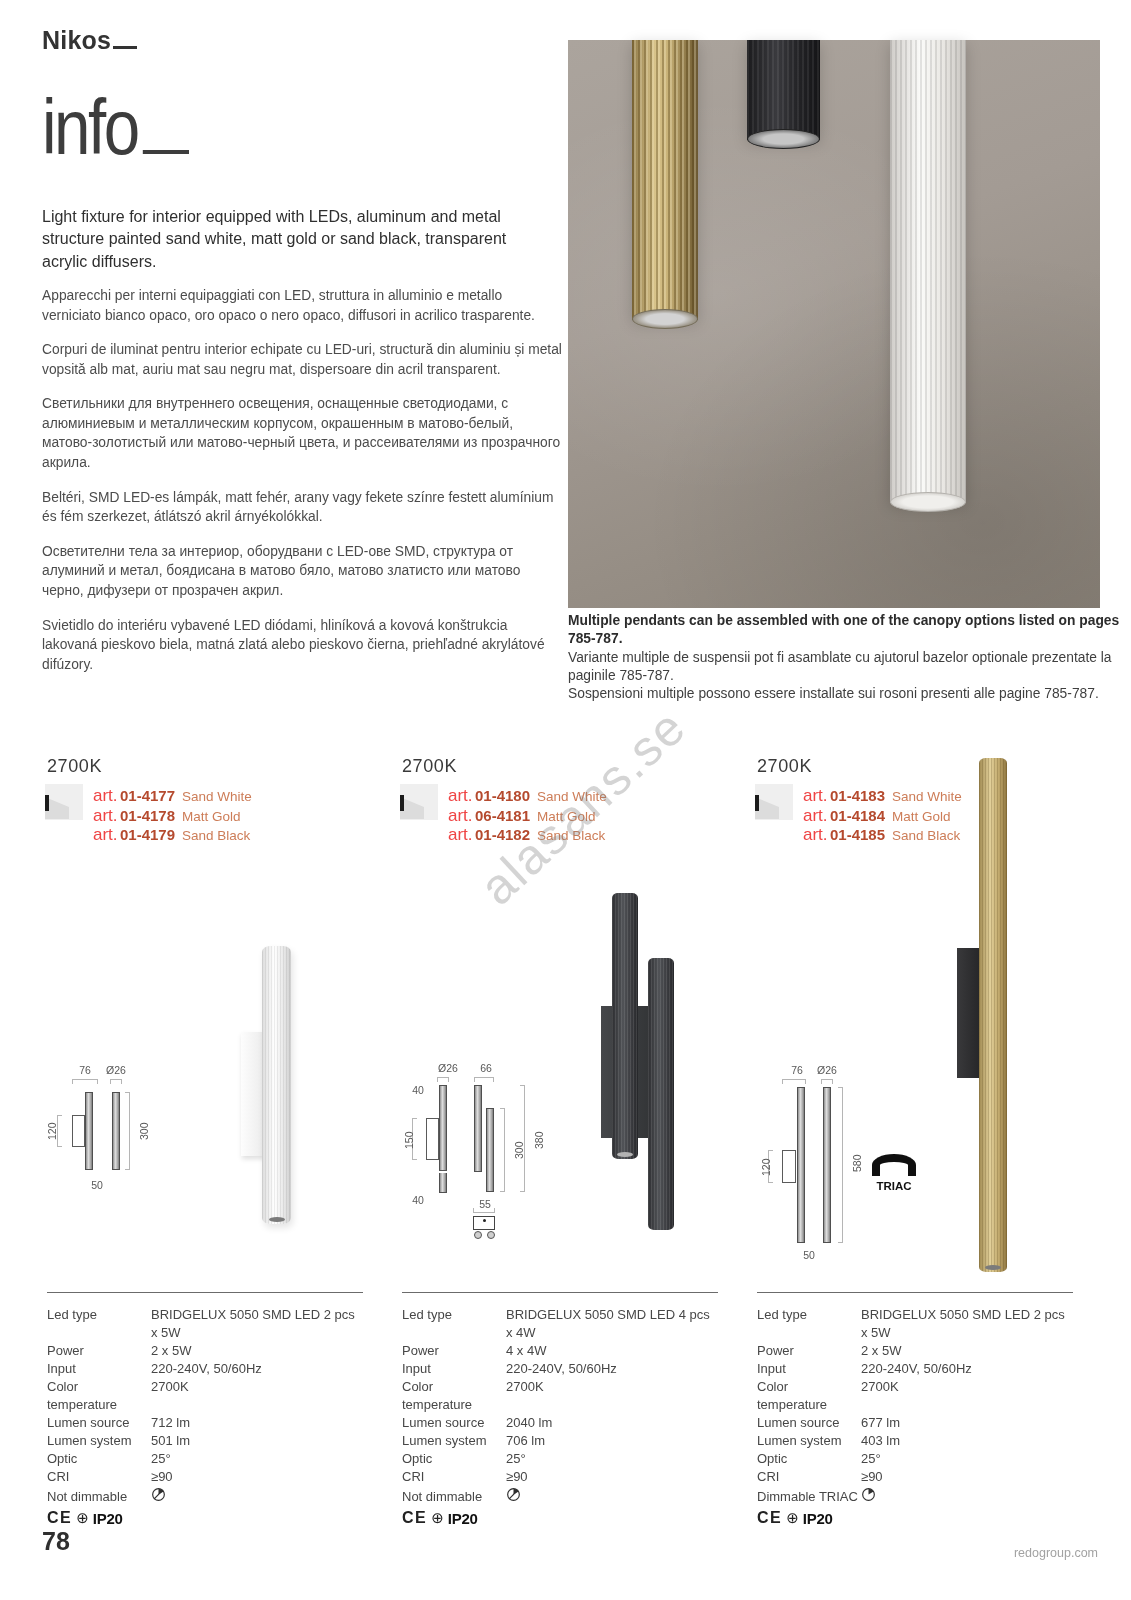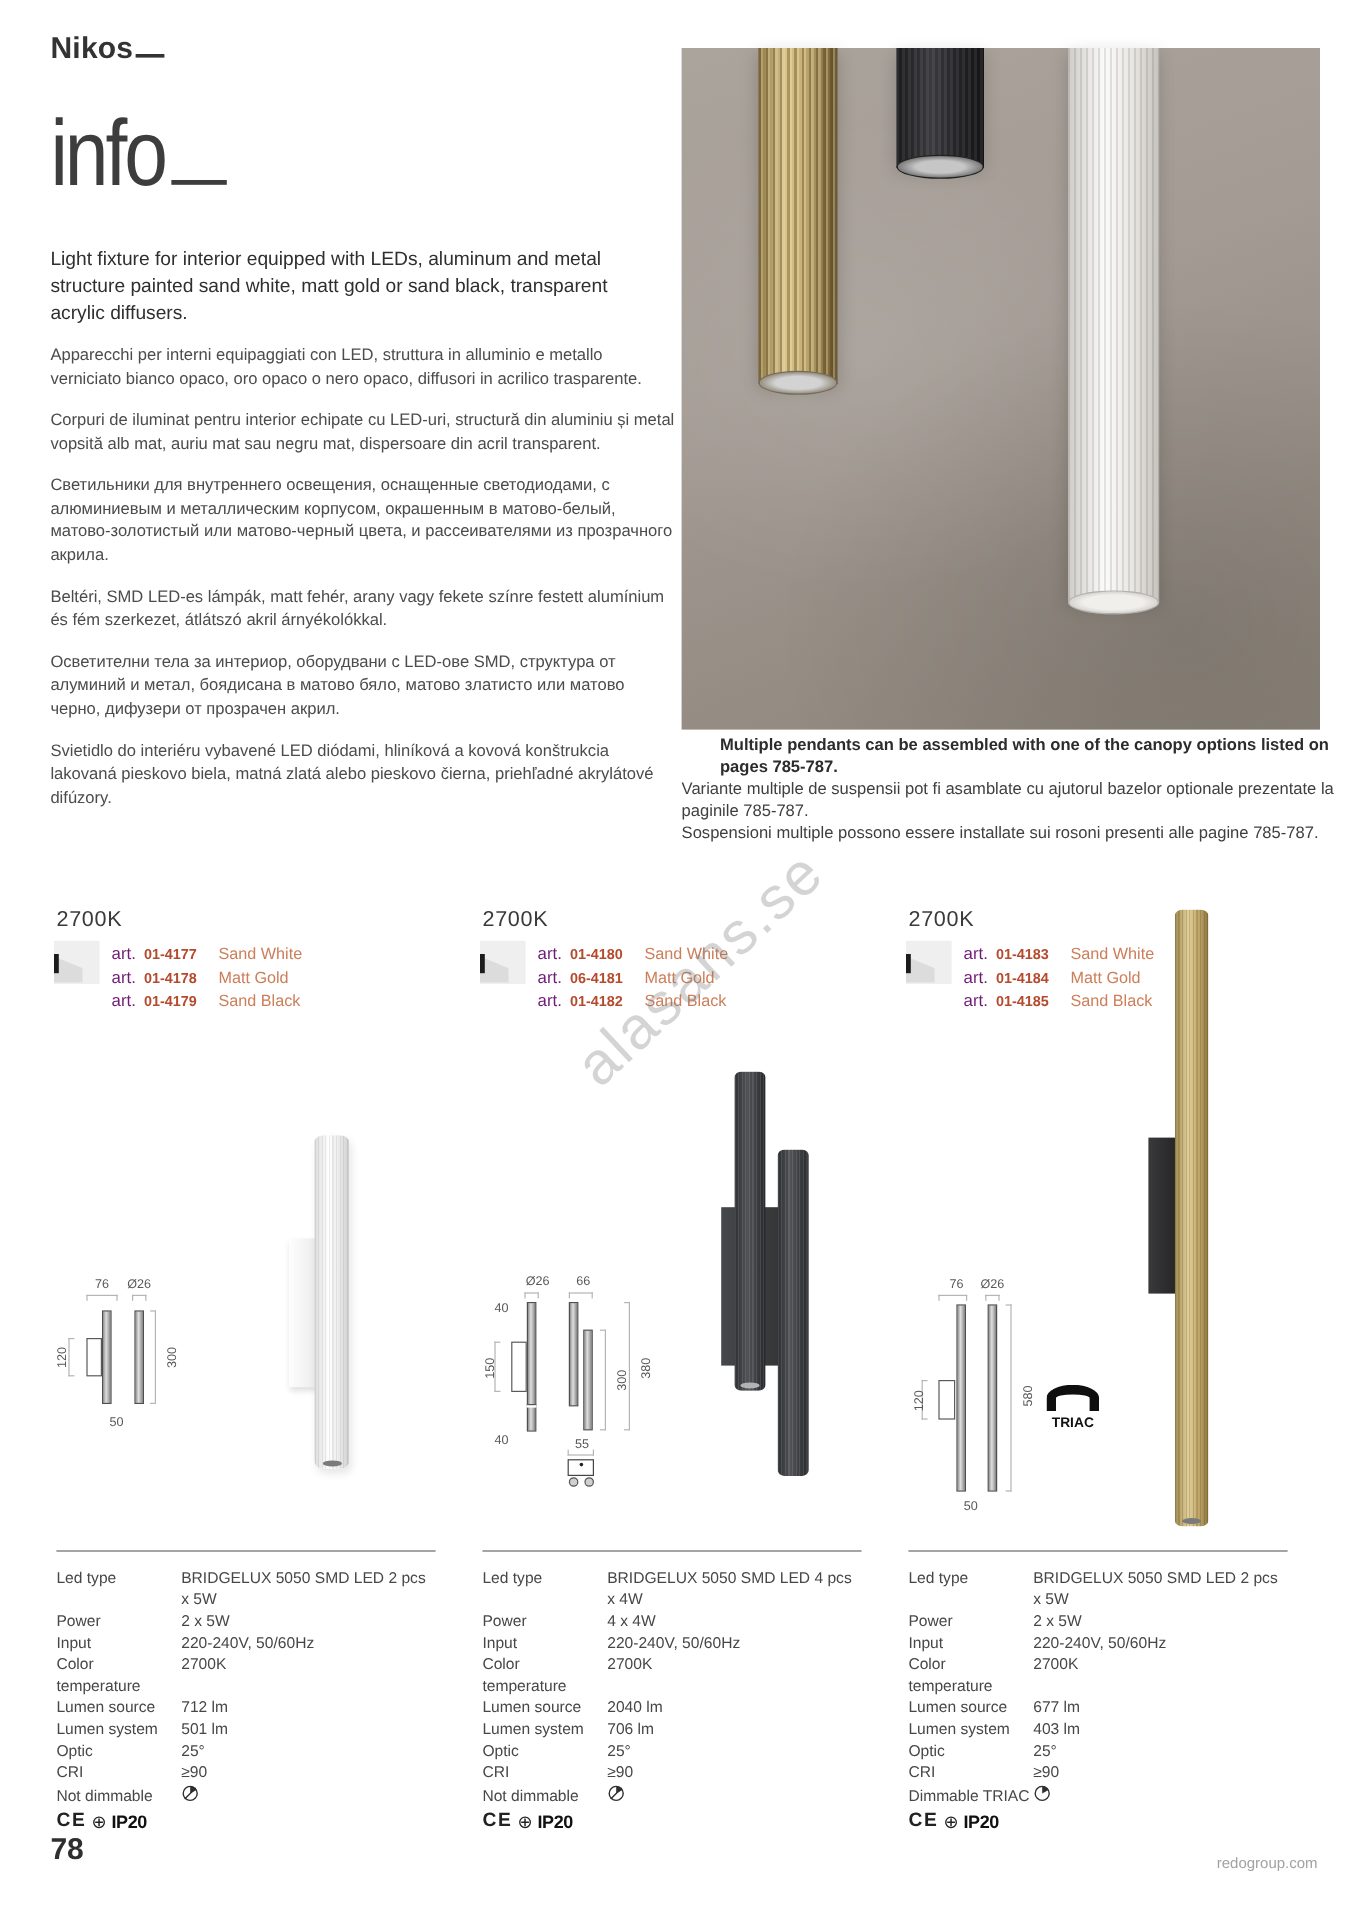--- a/index.html
+++ b/index.html
@@ -36,37 +36,37 @@
   .pend-white{left:322px;width:76px;height:463px;
      background:repeating-linear-gradient(90deg, rgba(0,0,0,0.10) 0 2px, rgba(0,0,0,0) 2px 5px),
        linear-gradient(90deg,#cfccc8,#fbfbf9 40%,#e9e7e3 70%,#c6c3be);}
   .cap{position:absolute;left:0;right:0;bottom:-9px;height:18px;border-radius:50%;}
   .cap-gold{background:radial-gradient(ellipse at center,#d3d3d3 0 42%,#a09a8e 66%,#6d665a 100%);border:1px solid #746c58;}
   .cap-black{background:radial-gradient(ellipse at center,#c6c6c6 0 40%,#8f8f8f 62%,#303032 100%);border:1px solid #222;}
   .cap-white{background:radial-gradient(ellipse at center,#f0efec 0 48%,#d4d2ce 72%,#a7a4a0 100%);border:1px solid #b4b1ac;}
 
   .caption{position:absolute;left:568px;top:612px;width:552px;}
   .caption p{margin:0;font-size:13.8px;line-height:1.33;color:#3f3f3f;}
-  .caption .cap-bold{font-weight:700;color:#2c2c2c;margin-left:32px;}
+  .caption .cap-bold{font-weight:700;color:#2c2c2c;}
 
   .watermark{position:absolute;left:438px;top:778px;width:290px;text-align:center;
      font-size:50px;letter-spacing:2px;color:rgba(125,125,125,0.33);
      transform:rotate(-43deg);transform-origin:center;pointer-events:none;z-index:5;}
 
   
   .temp{position:absolute;top:756px;font-size:18px;color:#3a3a3a;letter-spacing:0.6px;}
   .corner-icon{position:absolute;top:782px;width:38px;height:40px;}
   .cface{position:absolute;left:0;top:2px;width:38px;height:36px;background:#efefef;}
   .cfold{position:absolute;left:0;bottom:3px;width:24px;height:22px;background:#dcdcdc;
          clip-path:polygon(0 0,100% 45%,100% 100%,0 100%);}
   .cbar{position:absolute;left:0;top:13px;width:4px;height:16px;background:#1c1c1c;}
   .articles{position:absolute;top:786px;}
   .art-row{display:flex;align-items:baseline;height:19.5px;}
-  .art-prefix{width:27px;font-size:14px;color:#701a75;}
-  .art-code{width:62px;font-size:12px;font-weight:700;color:#b54a2e;}
+  .art-prefix{width:27px;font-size:17px;color:#ef4444;}
+  .art-code{width:62px;font-size:15px;font-weight:700;color:#b54a2e;}
   .art-finish{font-size:13.5px;color:#cd7d58;}
 
   
   .wf-bracket{position:absolute;left:241px;top:1032px;width:24px;height:124px;
      background:linear-gradient(90deg,#fdfdfd,#ebebeb);box-shadow:1px 3px 5px rgba(0,0,0,0.13);}
   .wf-cyl{position:absolute;left:262px;top:946px;width:29px;height:278px;border-radius:8px/6px;
      background:repeating-linear-gradient(90deg, rgba(0,0,0,0.07) 0 1px, rgba(0,0,0,0) 1px 3px),
        linear-gradient(90deg,#dcdcdc,#ffffff 42%,#e8e8e8 75%,#cfcfcf);
      box-shadow:2px 4px 7px rgba(0,0,0,0.10);}
   .bf-plate{position:absolute;left:601px;top:1006px;width:50px;height:132px;

